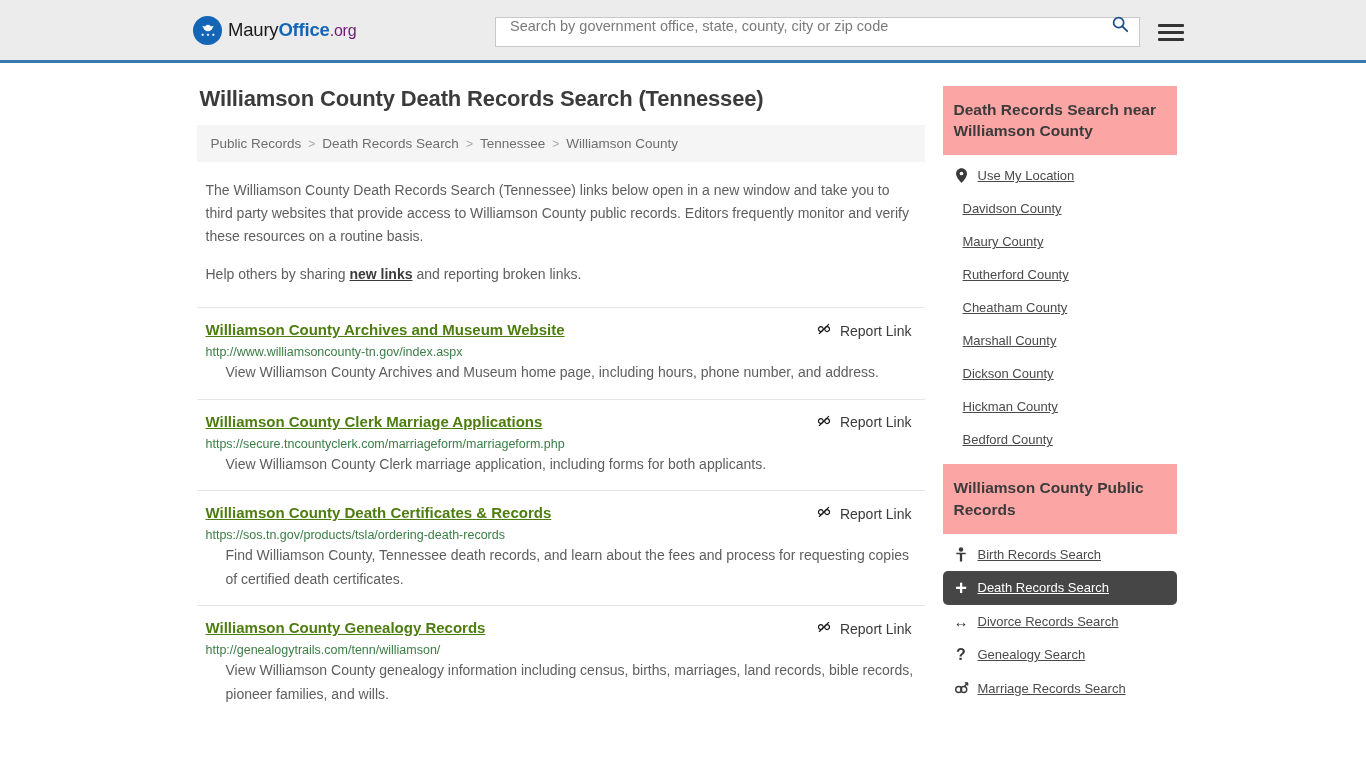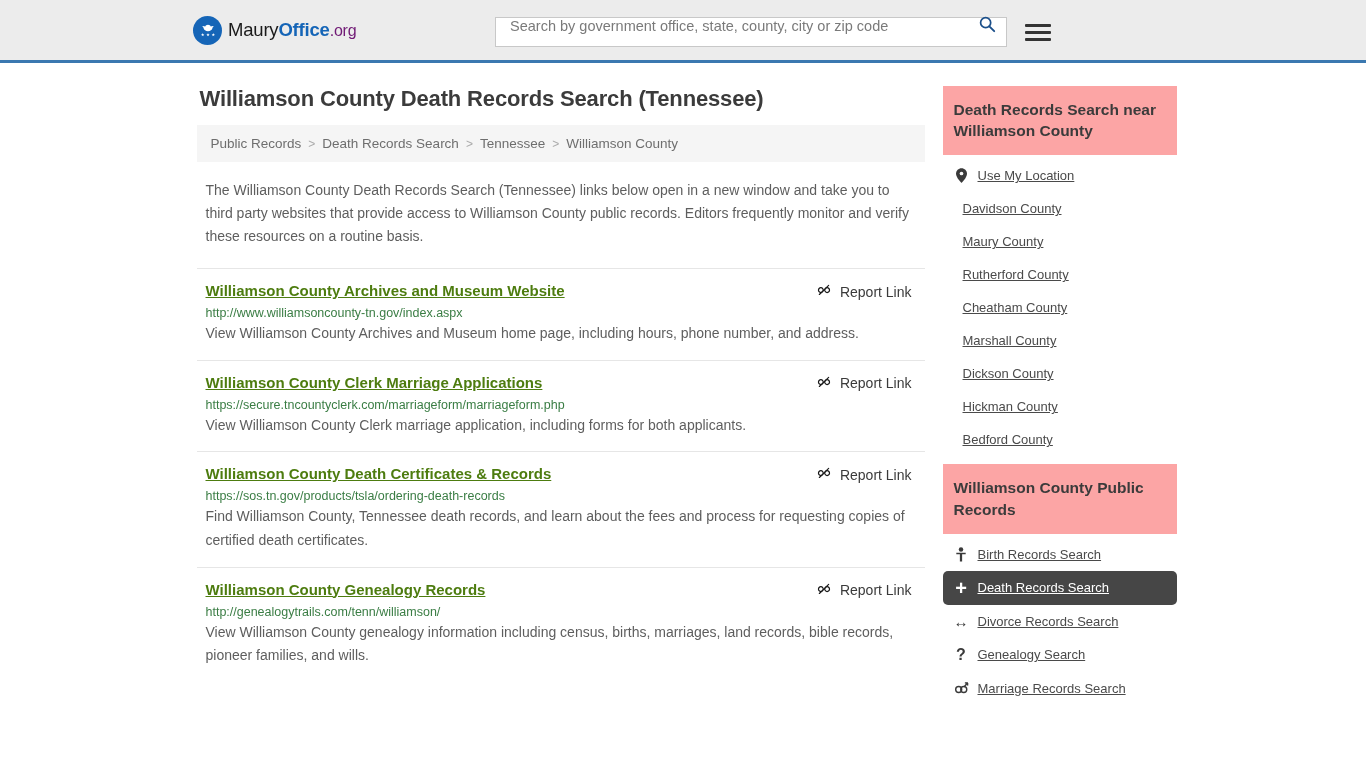--- a/index.html
+++ b/index.html
@@ -48,21 +48,21 @@
   .logo-text .org { color: #701a75; font-size: 16px; }
 
   .search-area {
     position: absolute;
     left: 495px;
     top: 17px;
     display: flex;
     align-items: center;
   }
   .search-box {
-    width: 512px;
+    width: 645px;
     height: 30px;
     background: #ffffff;
     border: 1px solid #c8c8c8;
     display: flex;
     align-items: center;
     padding: 0 8px 13px 12px;
     gap: 48px;
   }
   .search-input {
     flex: 1;
@@ -176,20 +176,21 @@
     color: #3a7d44;
     margin-top: 5px;
     word-break: break-all;
     cursor: pointer;
   }
   .result-desc {
     font-size: 14px;
     color: #5e5e5e;
     line-height: 1.68;
     margin-top: 2px;
+    margin-left: 20px;
   }
 
   
   .side-panel { margin-bottom: 8px; }
   .side-header {
     background: #fca5a5;
     padding: 13px 11px 14px 11px;
     font-size: 15.5px;
     font-weight: bold;
     color: #3b3b3b;
@@ -275,20 +276,21 @@
           <span class="crumb-sep">&gt;</span>
           <a>Death Records Search</a>
           <span class="crumb-sep">&gt;</span>
           <a>Tennessee</a>
           <span class="crumb-sep">&gt;</span>
           <a>Williamson County</a>
         </div>
 
       <div class="intro">
         <p>The Williamson County Death Records Search (Tennessee) links below open in a new window and take you to third party websites that provide access to Williamson County public records. Editors frequently monitor and verify these resources on a routine basis.</p>
+        <p><span>Help others by sharing </span><a class="newlinks">new links</a><span> and reporting broken links.</span></p>
       </div>
 
       <div class="results">
           <div class="result">
             <div class="result-head">
               <a class="result-title">Williamson County Archives and Museum Website</a>
               <div class="report-link">
                 <span><svg width="16" height="16" viewBox="0 0 20 20" aria-hidden="true">
                     <path d="M8.4 8.2 A3 3 0 1 0 4.4 12.6 A3 3 0 0 0 8.4 8.2 Z" fill="none" stroke="#1a1a1a" stroke-width="1.5"></path>
                     <path d="M11.6 8.2 A3 3 0 1 1 15.6 12.6 A3 3 0 0 1 11.6 8.2 Z" fill="none" stroke="#1a1a1a" stroke-width="1.5"></path>

